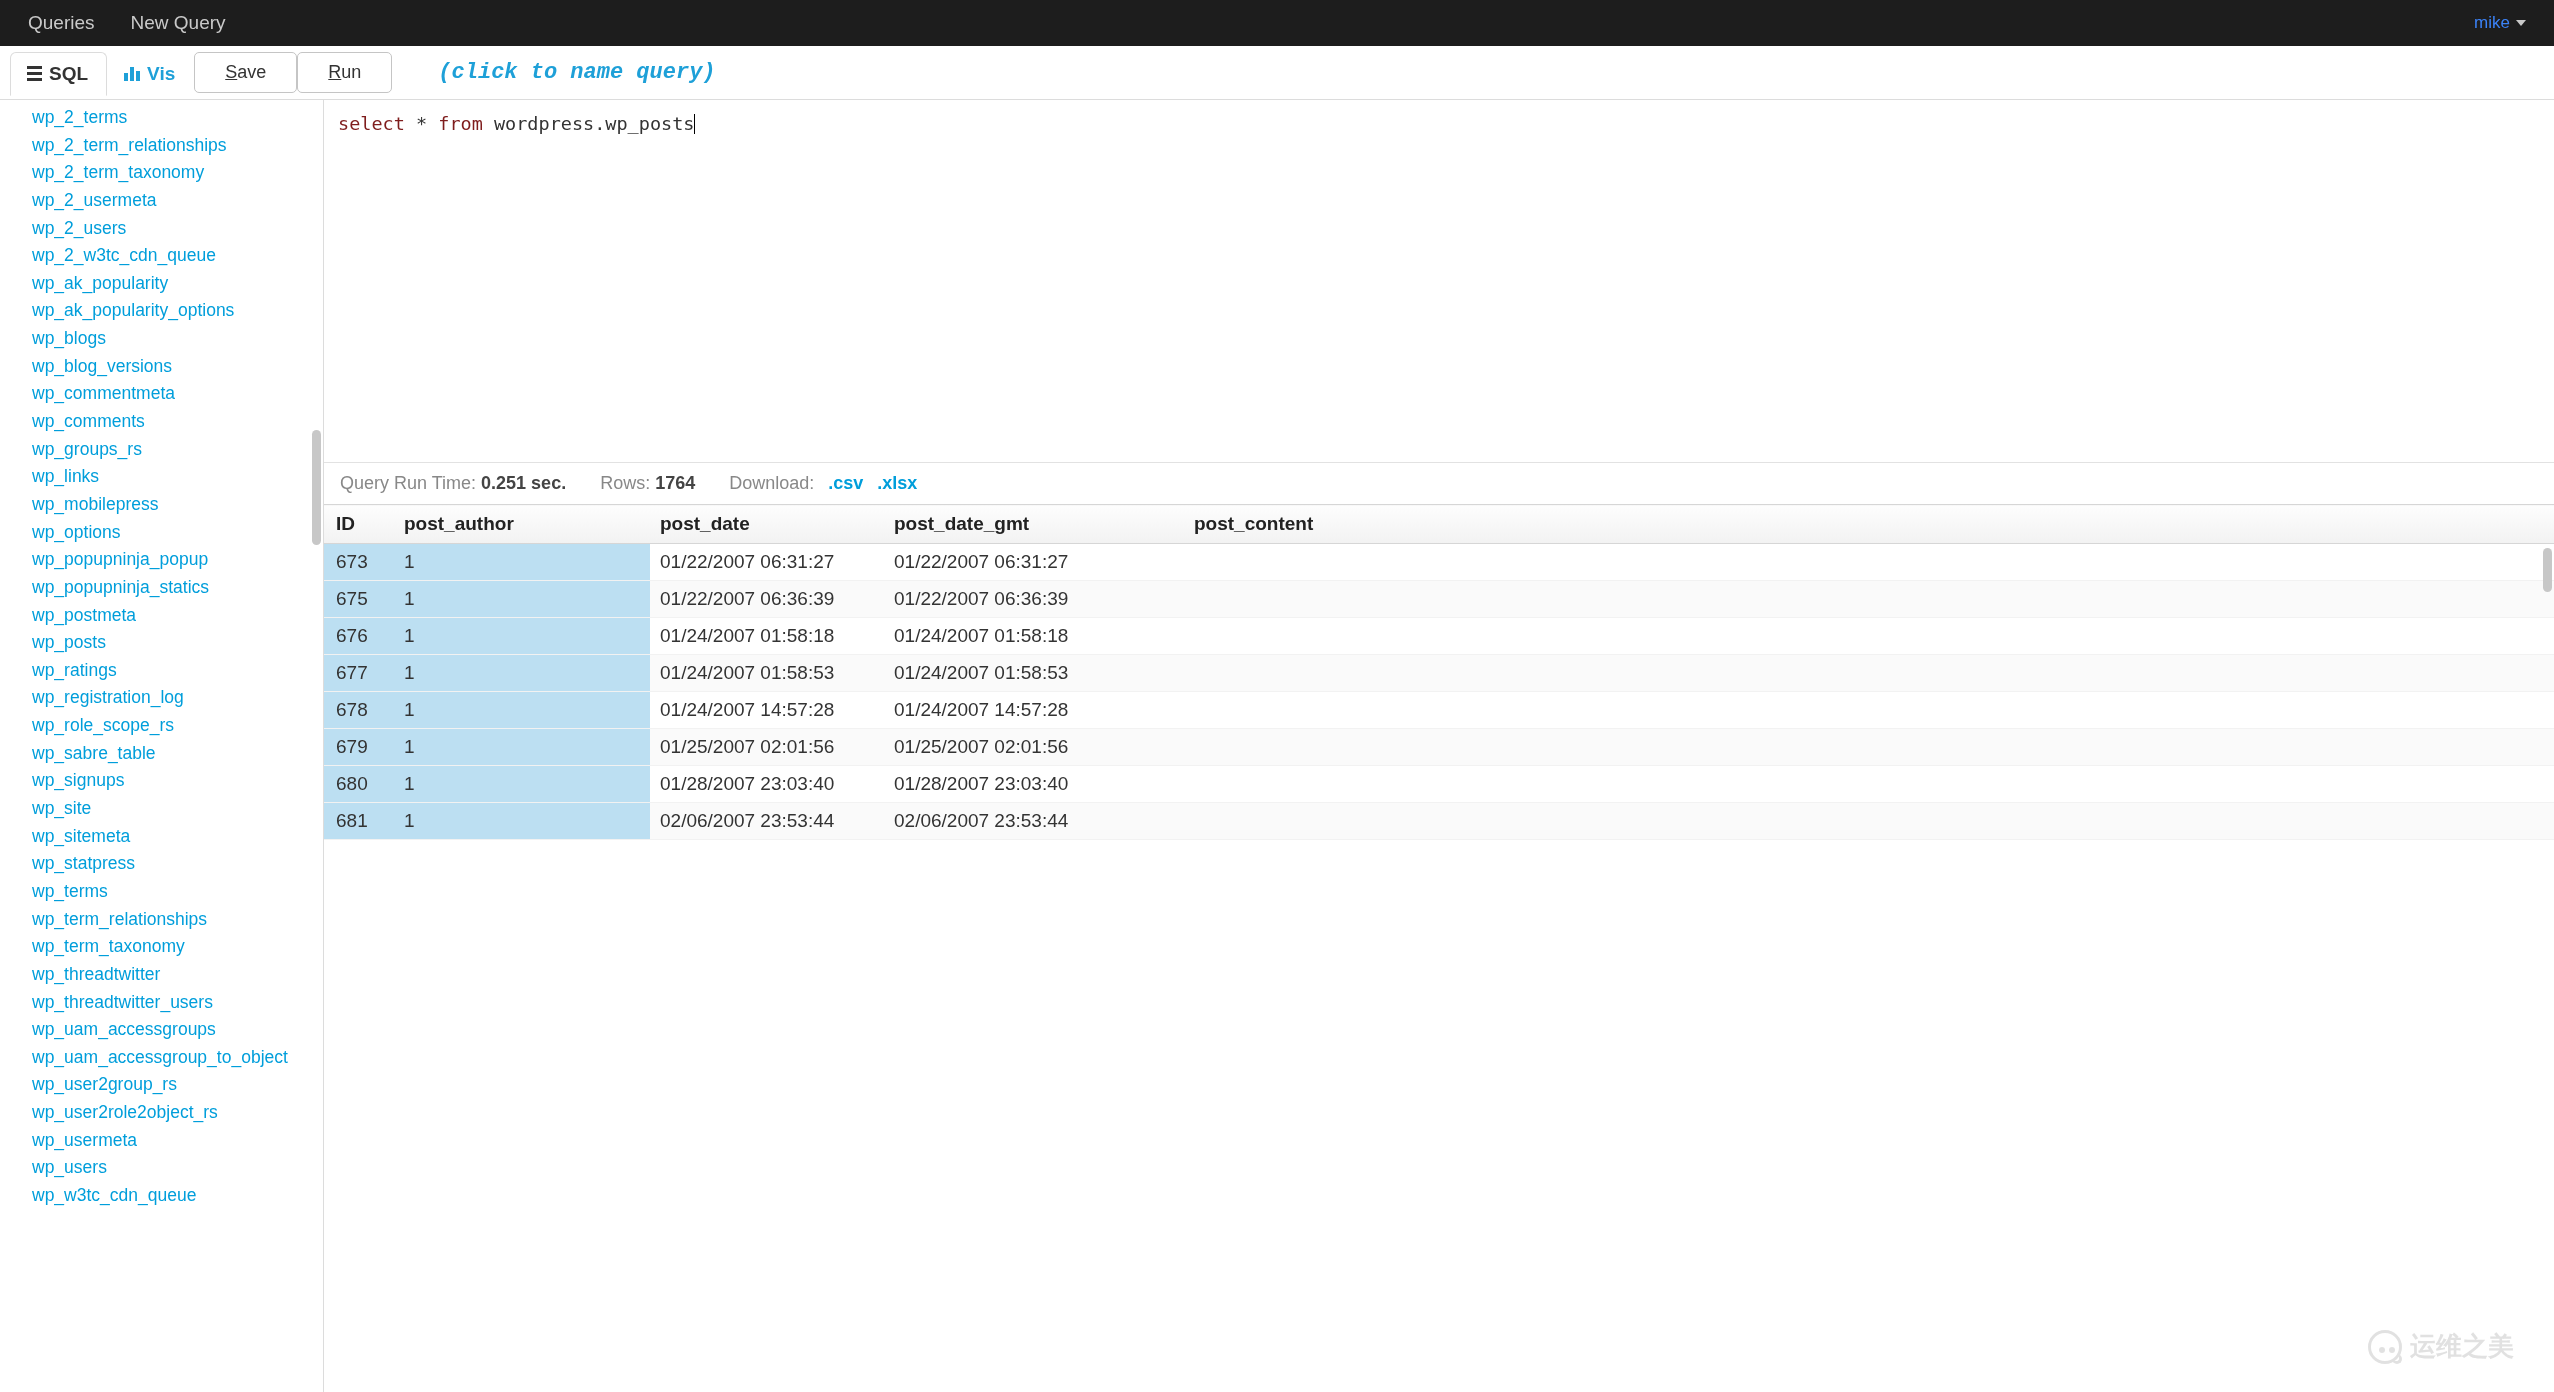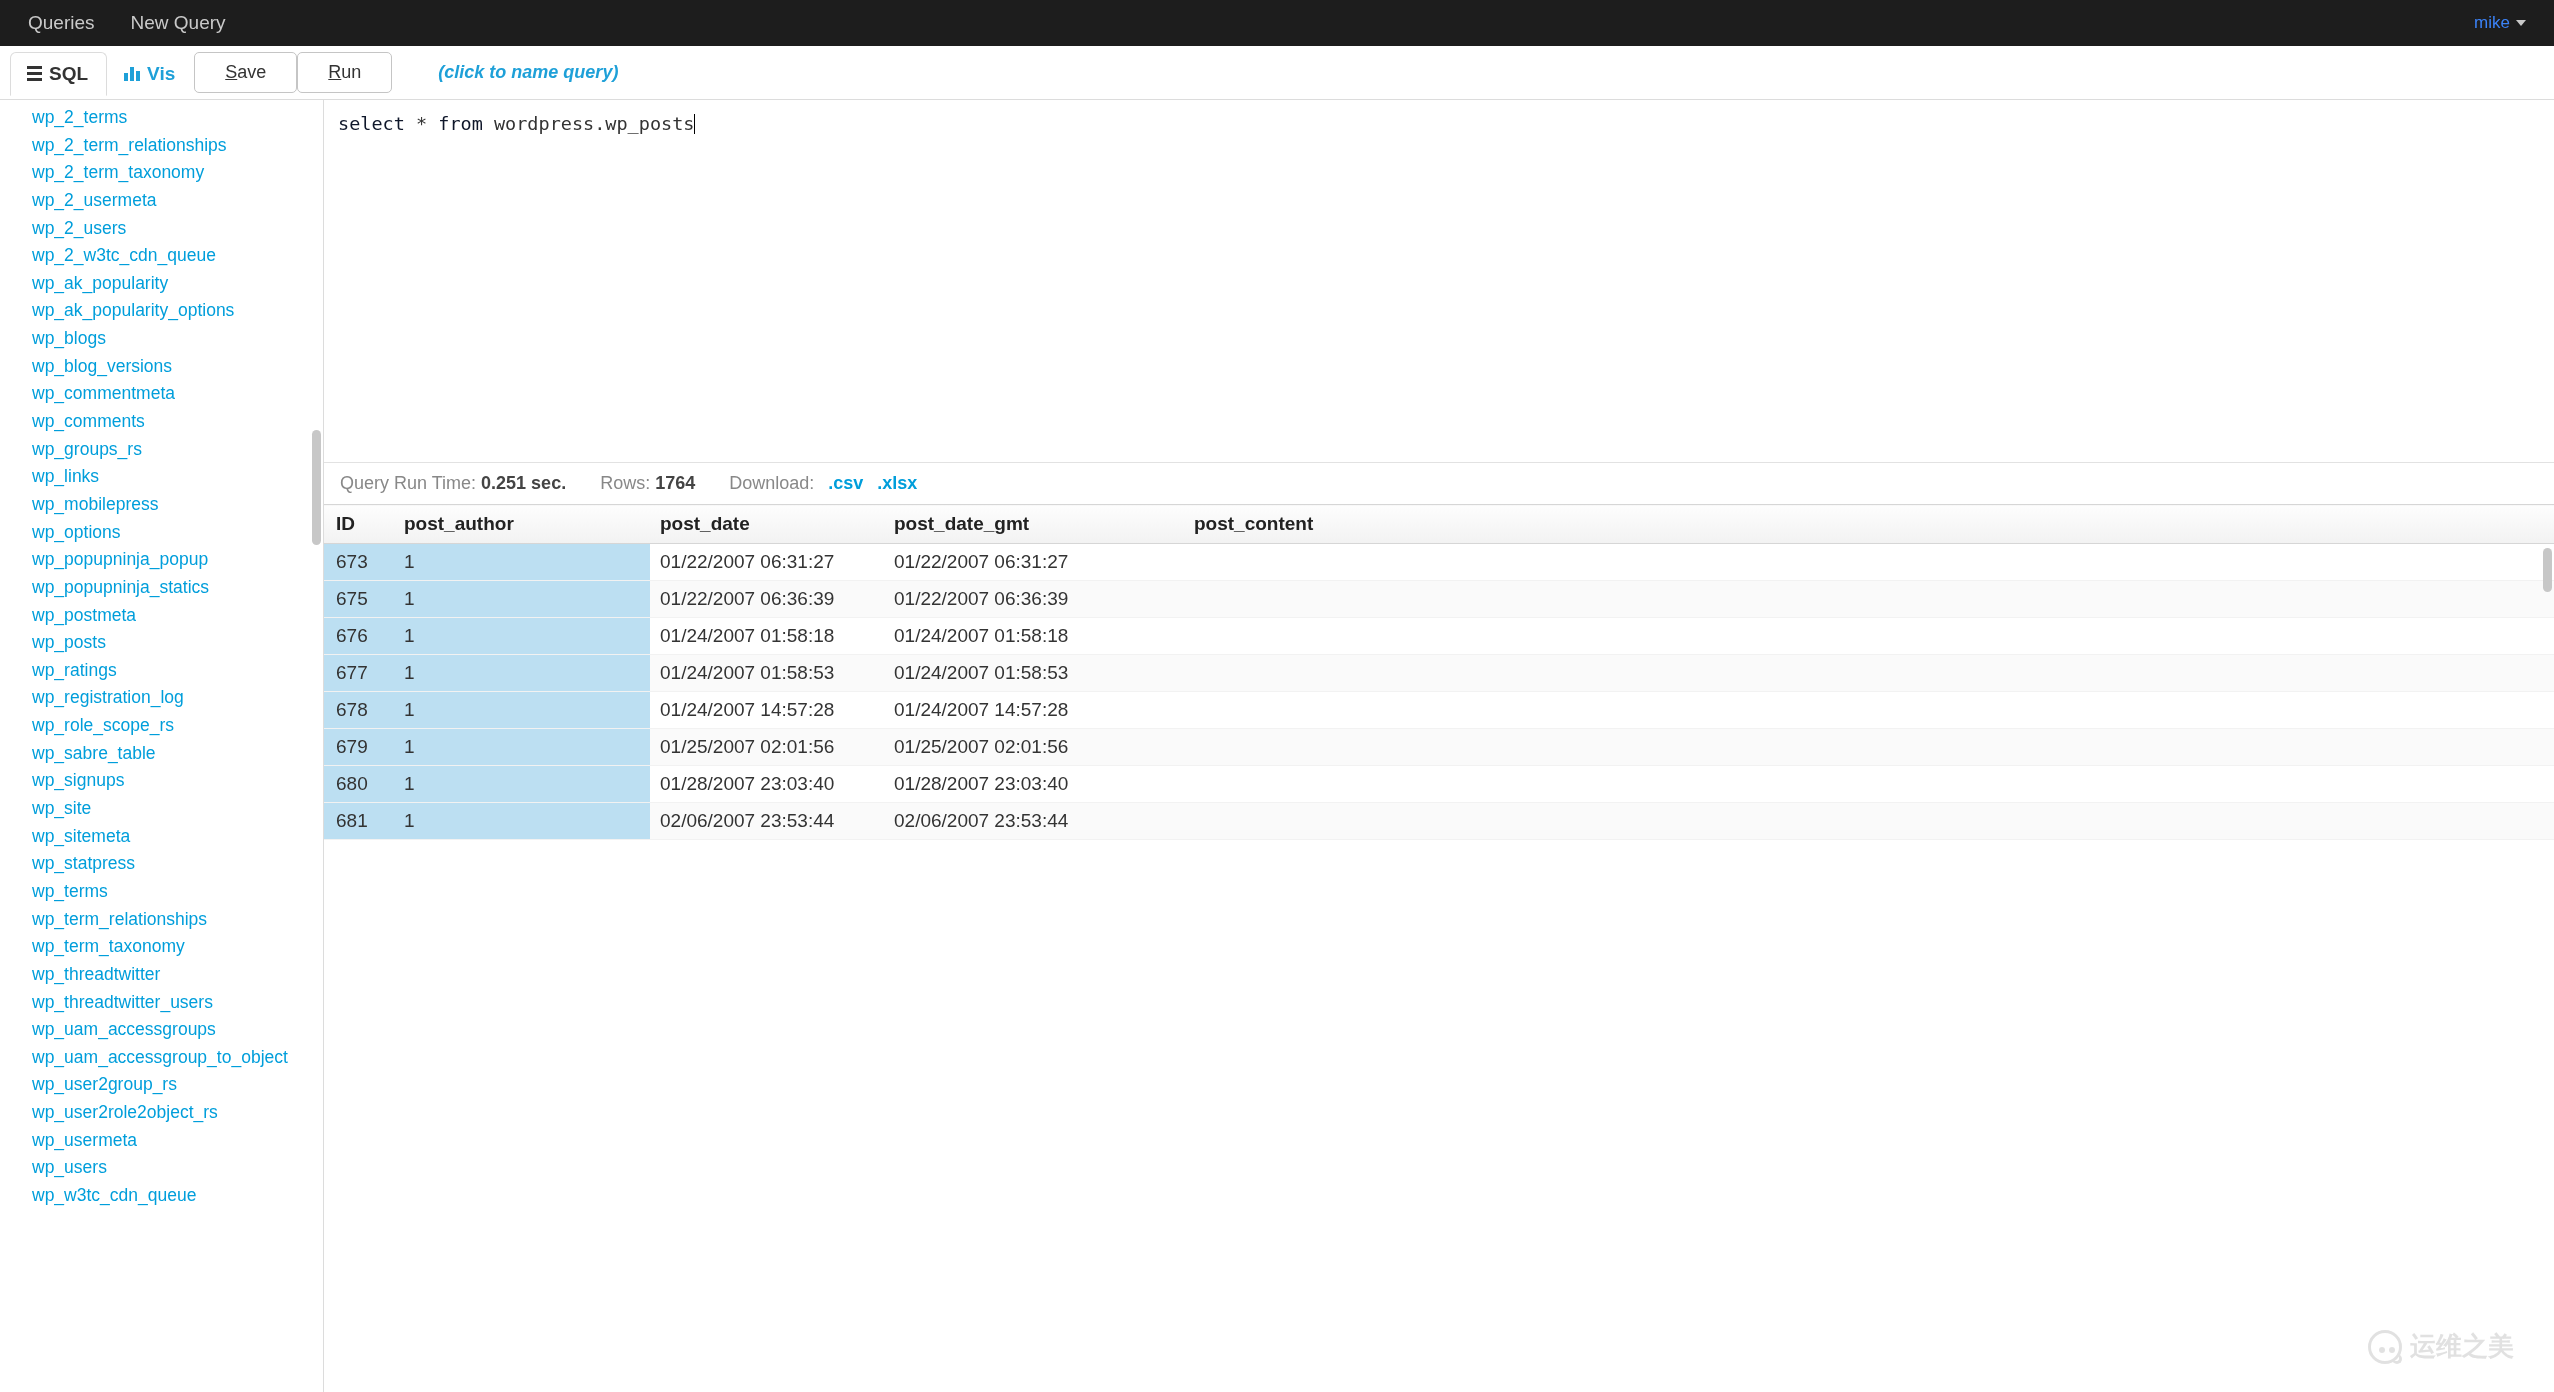--- a/index.html
+++ b/index.html
@@ -21,36 +21,36 @@
 .tab.inactive { color: #1ea0d8; font-weight: 600; }
 .icon-lines { display: inline-flex; flex-direction: column; gap: 3px; }
 .icon-lines span { display: block; width: 15px; height: 3px; background: #333; }
 .icon-bars { display: inline-flex; align-items: flex-end; gap: 2px; }
 .icon-bars span { display: block; width: 4px; background: #1ea0d8; }
 .icon-bars span:nth-child(1){height:8px;} .icon-bars span:nth-child(2){height:14px;} .icon-bars span:nth-child(3){height:10px;}
 
 .btn { background: #fff; border: 1px solid #c5c5c5; border-radius: 5px; padding: 9px 30px; font-size: 18px; cursor: pointer; color: #333; }
 .btn .ul { text-decoration: underline; }
 
-.query-name { color: #1ea0d8; font-size: 18px; font-weight: 700; font-style: italic; margin-left: 46px; cursor: pointer; }
+.query-name { color: #1ea0d8; font-size: 22px; font-weight: 700; font-style: italic; margin-left: 46px; cursor: pointer; font-family: Liberation Mono, monospace; }
 
 
 .main { flex: 1; display: flex; overflow: hidden; }
 
 
 .sidebar { width: 324px; border-right: 1px solid #dcdcdc; position: relative; overflow-y: auto; padding: 4px 0 10px 32px; }
 .sidebar .table-link { color: #009edb; font-size: 17.5px; line-height: 1.58; cursor: pointer; white-space: nowrap; }
 .sidebar-scroll-thumb { position: absolute; right: 2px; top: 330px; width: 9px; height: 115px; background: #c7c7c7; border-radius: 5px; }
 
 
 .right-pane { flex: 1; display: flex; flex-direction: column; overflow: hidden; }
 
 
 .editor { height: 362px; padding: 10px 14px; font-family: Menlo, Consolas, monospace; font-size: 18.5px; line-height: 1.5; position: relative; overflow: auto; }
-.kw { color: #0f172a; } 
+.kw { color: #7f1d1d; } 
 .sym { color: #333; }
 .ident { color: #333; }
 .cursor-bar { display:inline-block; width:1px; height:20px; background:#000; vertical-align: text-bottom; }
 
 
 .status-bar { height: 42px; border-top: 1px solid #e2e2e2; display: flex; align-items: center; padding: 16px 16px; gap: 34px; font-size: 18px; color: #888; }
 .status-bar b { color: #444; font-weight: 700; }
 .download-link { color: #009edb; font-weight: 700; cursor: pointer; font-size: 18px; }
 
 

